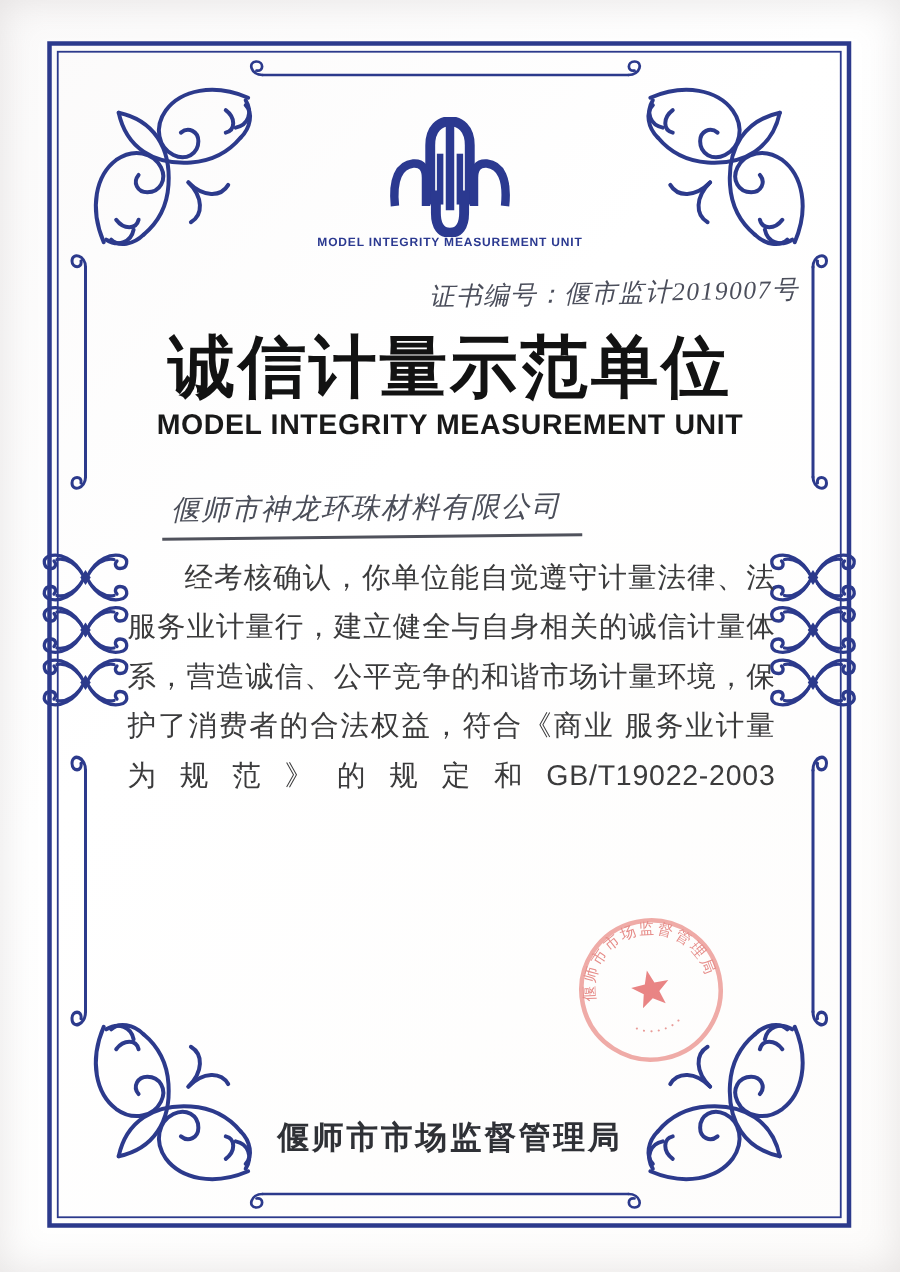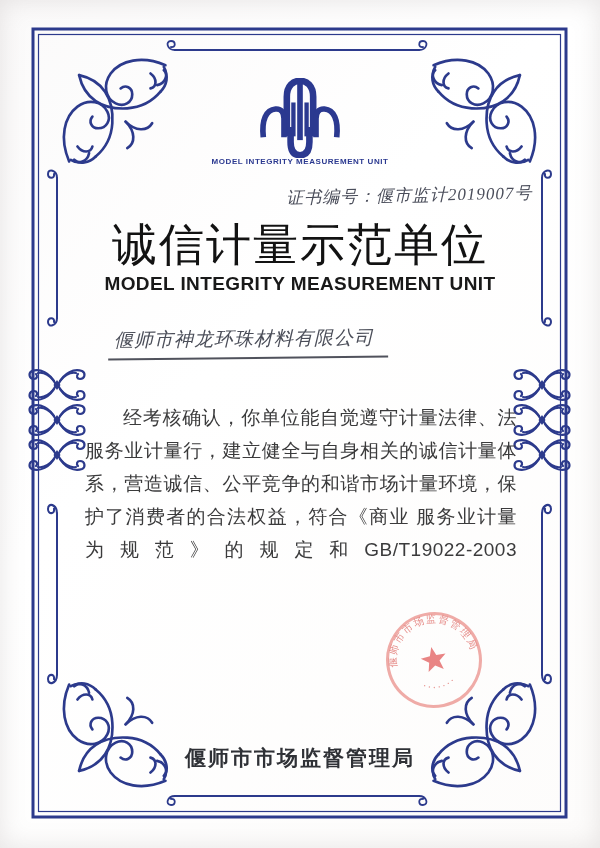--- a/index.html
+++ b/index.html
@@ -20,40 +20,40 @@
   
   #cert-no{
     top:184px; right:68px; font-size:17px; color:#4b4e5b;
     font-style:italic; transform:rotate(-1.2deg);
     font-family:"Liberation Serif","DejaVu Serif",serif; letter-spacing:1px;
   }
   
   #title-zh{
     left:0; top:215px; width:600px; text-align:center;
     font-family:"Liberation Serif","DejaVu Serif",serif;
-    font-size:45px; font-weight:normal; color:#121212; letter-spacing:2px;
+    font-size:45px; font-weight:bold; color:#121212; letter-spacing:2px;
   }
   #title-en{
     left:0; top:273px; width:600px; text-align:center;
     font-size:19px; font-weight:800; color:#191919; letter-spacing:0.4px;
   }
   
   #company{
     left:108px; top:326px; font-size:19px; color:#4b4e59;
     font-style:italic; font-family:"Liberation Serif","DejaVu Serif",serif;
     border-bottom:2px solid #50525c; padding:0 14px 5px 6px;
     transform:rotate(-0.6deg); letter-spacing:1px;
   }
   
   #body-text{left:85px; top:369px; width:432px; color:#3b3b3c;}
   .bline{
     font-size:19px; line-height:33px; height:33px; overflow:hidden;
     text-align:justify; text-align-last:justify; letter-spacing:0.5px;
   }
-  .bline.first{text-indent:2em;margin-top:32px;}
+  .bline.first{text-indent:2em;}
   .bline.last{text-align-last:left;}
   
   #issuer-label{
     left:309px; top:644px; font-size:19px; color:#37393f;
     font-weight:500; letter-spacing:1.5px;
   }
   
   #seal{left:383px; top:608px; width:102px; height:102px; opacity:0.82;}
   
   #org-name{

